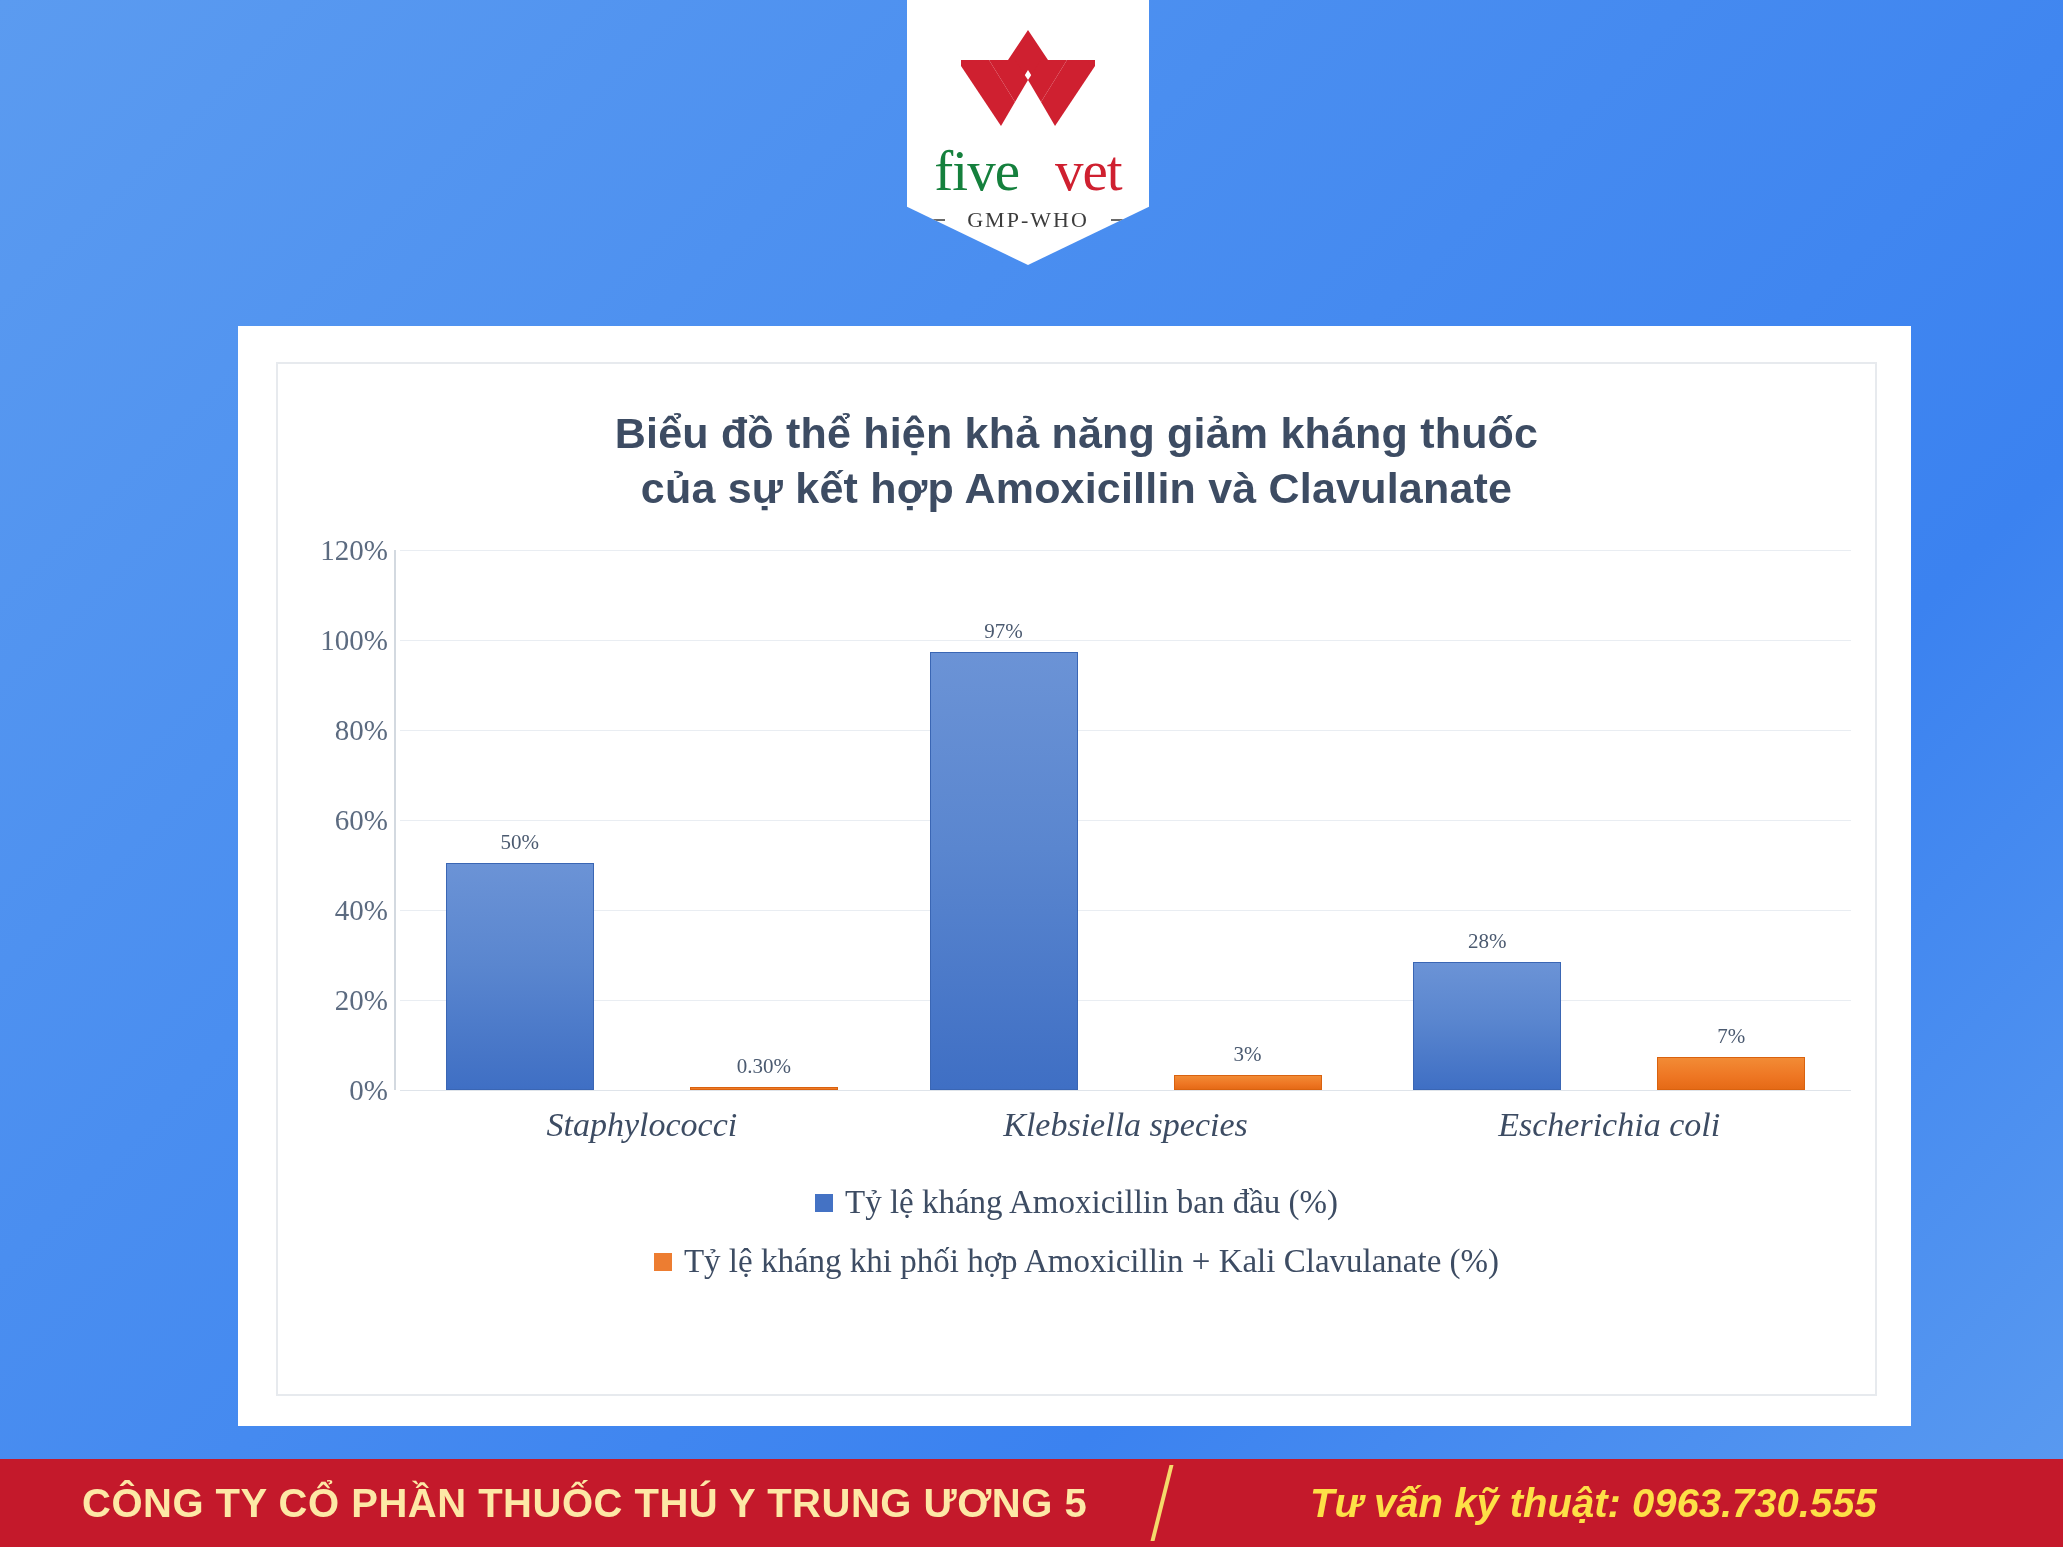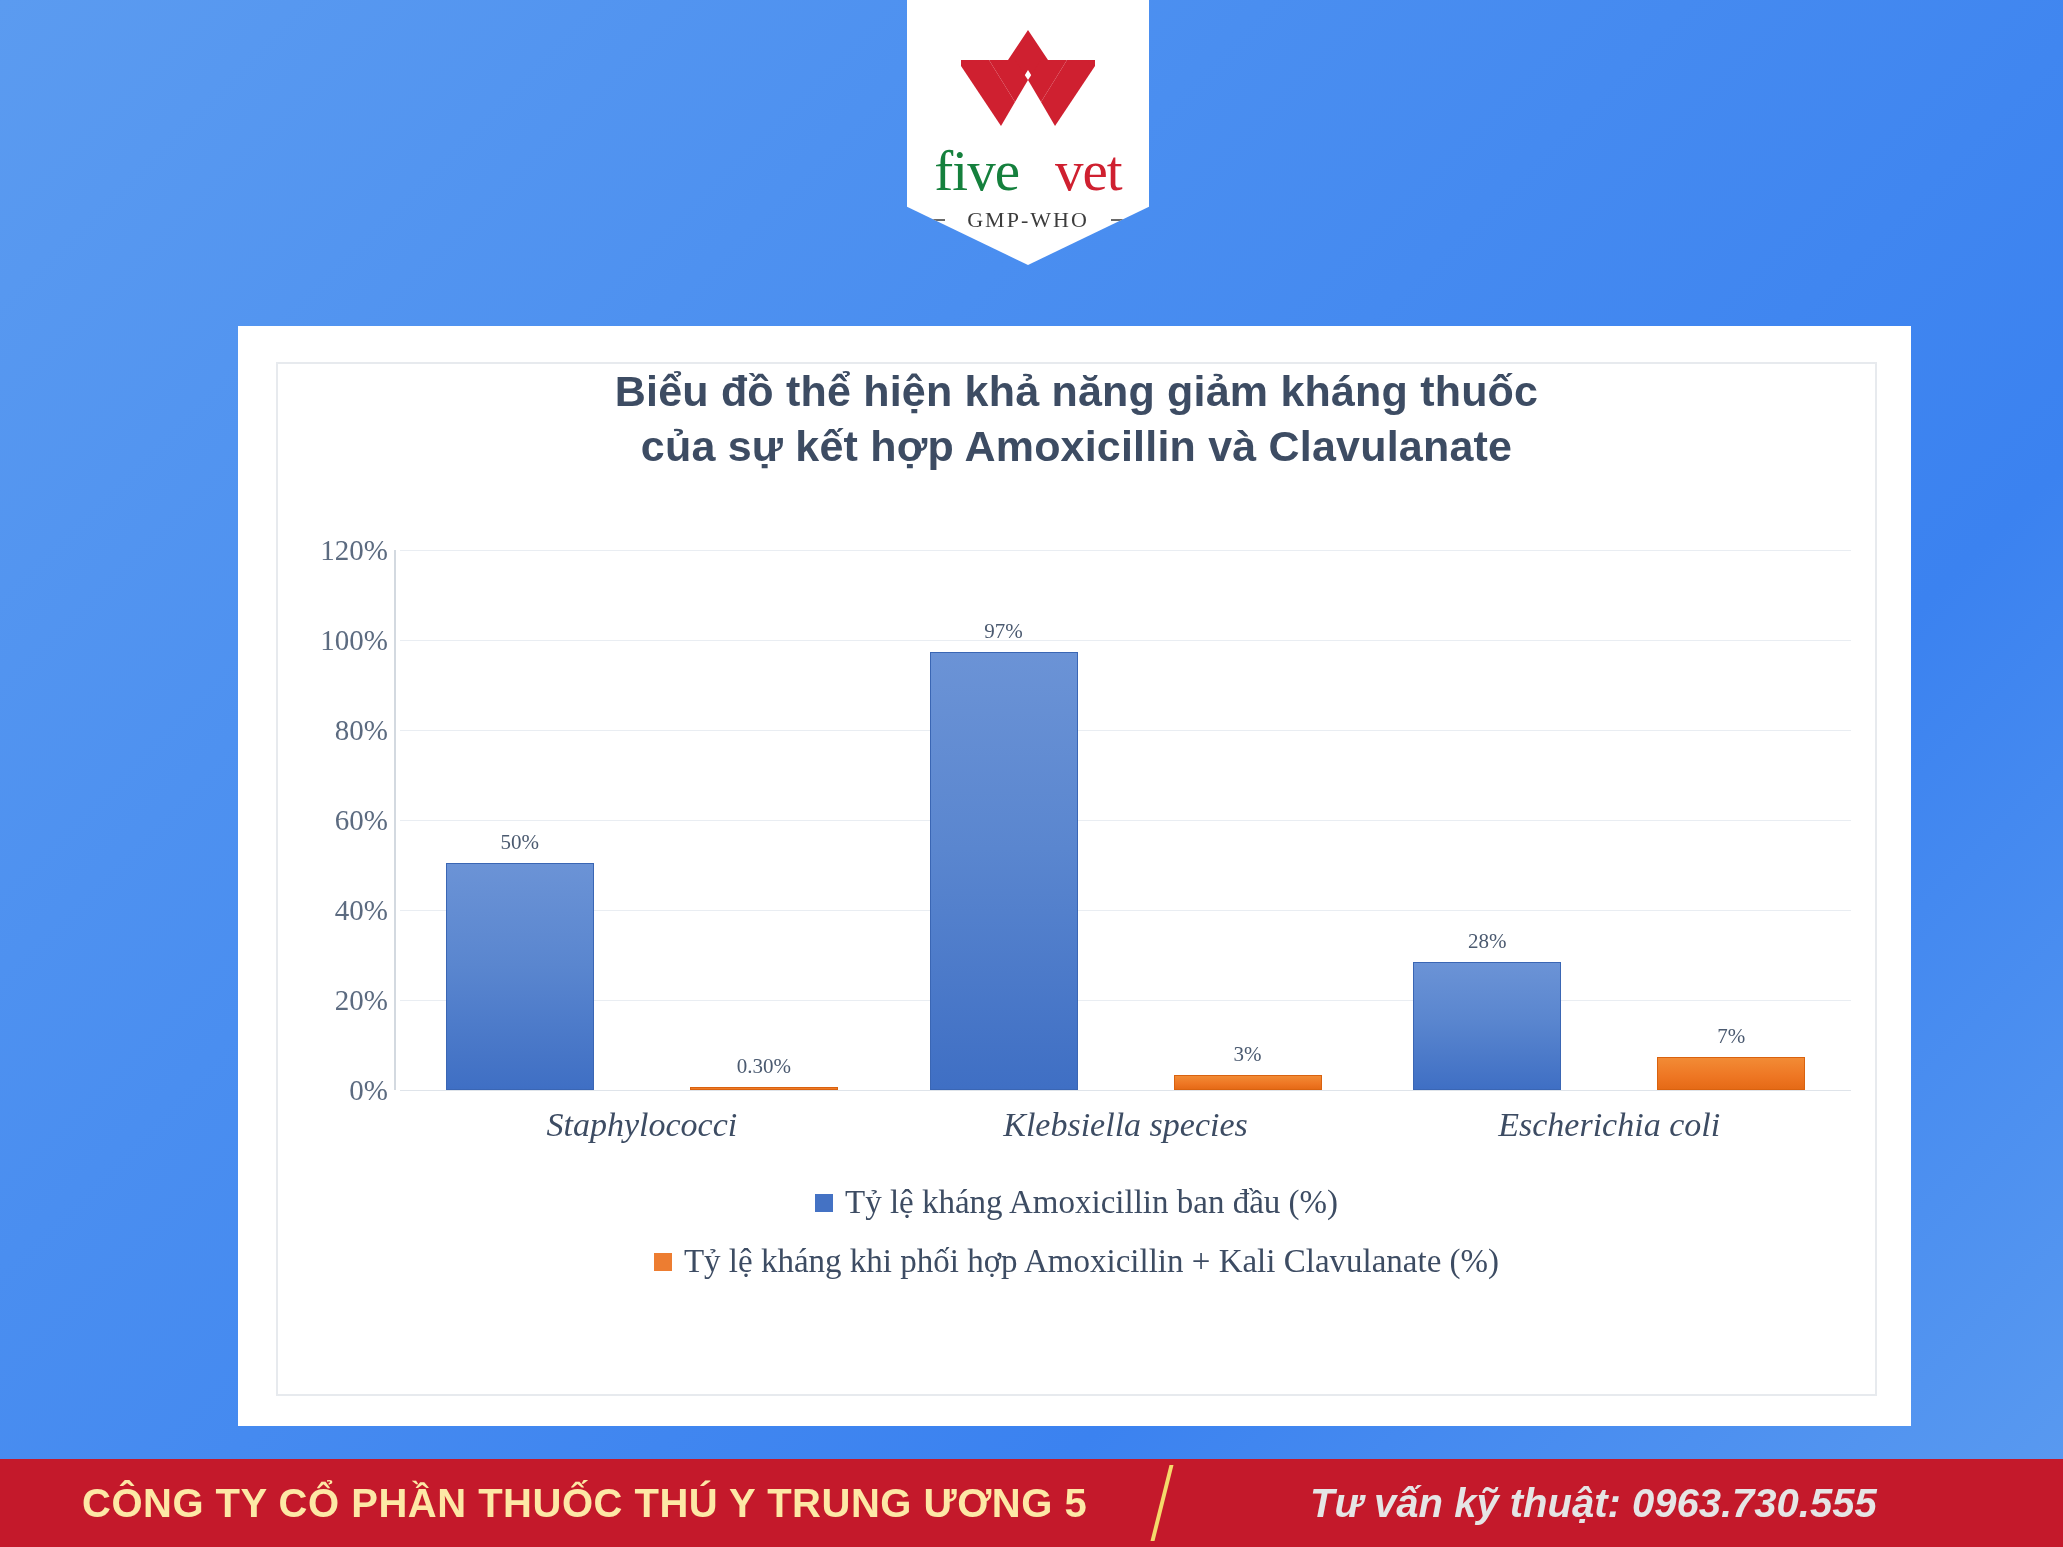--- a/index.html
+++ b/index.html
@@ -40,21 +40,21 @@
   }
   .chart-frame{
     position:absolute;left:38px;top:36px;right:34px;bottom:30px;
     border:2px solid #e7eaee;background:#ffffff;
   }
 
   
   .chart-title{
     text-align:center;color:#3d4c63;
     font-size:43px;font-weight:bold;line-height:1.28;
-    letter-spacing:.2px;
+    padding-top:42px;letter-spacing:.2px;
   }
 
   
   .plot-wrap{
     position:absolute;left:0;right:0;top:186px;height:540px;padding-left:24px;
   }
   .ylabels{
     position:absolute;left:0;top:0;width:110px;height:100%;
   }
   .ylabels .ytick{
@@ -129,21 +129,21 @@
   }
   .footer .company{
     position:absolute;left:82px;color:#fde8a6;
     font-size:40px;font-weight:bold;letter-spacing:.5px;white-space:nowrap;
   }
   .footer .divider{
     position:absolute;left:1160px;top:6px;width:4px;height:76px;
     background:#f5d96b;transform:skewX(-14deg);
   }
   .footer .hotline{
-    position:absolute;left:1310px;color:#e5e5e5;
+    position:absolute;left:1310px;color:#fde047;
     font-size:40px;font-weight:bold;font-style:italic;white-space:nowrap;text-align:right;
   }
 </style>
 </head>
 <body>
 
 <div class="logo-banner">
   <svg class="logo-mark" viewBox="0 0 150 112">
     <polygon points="75,4 103,46 90,68 75,44 60,68 47,46" fill="#cf2030"></polygon>
     <polygon points="8,34 36,34 62,76 48,100 8,40" fill="#cf2030"></polygon>

